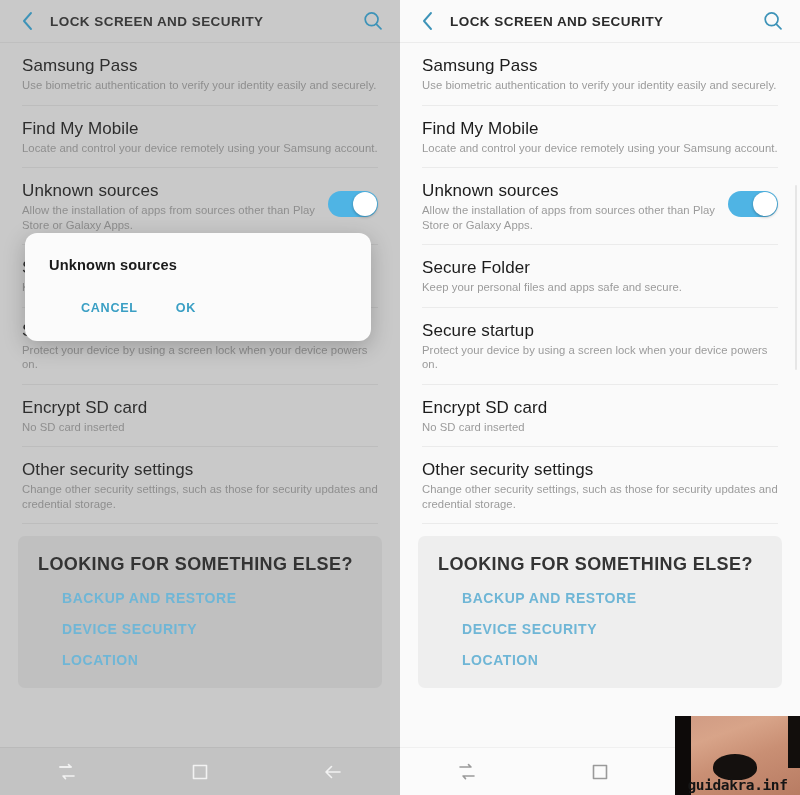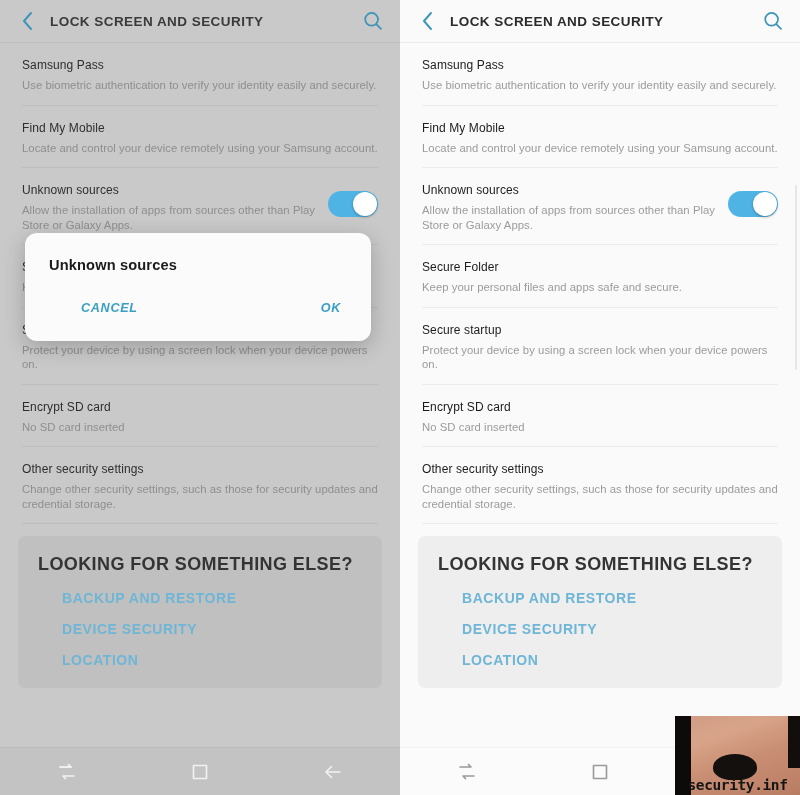--- a/index.html
+++ b/index.html
@@ -61,21 +61,21 @@
   
   .list { position: relative; }
   .row {
     position: relative;
     padding: 13px 22px 12px 22px;
     display: flex;
     align-items: flex-start;
   }
   .row-text { flex: 1 1 auto; min-width: 0; }
   .row-title {
-    font-size: 12px;
+    font-size: 17px;
     color: #1c1c1c;
     line-height: 19px;
     letter-spacing: 0.1px;
   }
   .row-sub {
     font-size: 11.3px;
     color: #9b9b9b;
     line-height: 14.5px;
     margin-top: 3px;
     letter-spacing: 0.05px;
@@ -176,24 +176,23 @@
   .dlg-body {
     margin-top: 26px;
     font-size: 14px;
     line-height: 22.6px;
     color: #3c3c3c;
     letter-spacing: 0.05px;
   }
   .dlg-actions {
     margin-top: 24px;
     display: flex;
-    justify-content: space-between;
+    justify-content: flex-start;
     align-items: center;
     padding-bottom: 14px;
-    font-style: italic;
   }
   .dlg-btn {
     font-size: 12.6px;
     font-weight: bold;
     letter-spacing: 0.7px;
     color: #3a9fc4;
     padding: 4px 6px;
     margin-left: 26px;
   }
 
@@ -467,16 +466,16 @@
         </svg>
       </div>
     </div>
 
   </div>
 
   <div class="watermark">
     <div class="wm-dark-l"></div>
     <div class="wm-dark-r"></div>
     <div class="wm-blob"></div>
-    <div class="wm-text">security.inf</div>
+    <div class="wm-text">guidakra.inf</div>
   </div>
 
 </div>
 
 </body></html>

